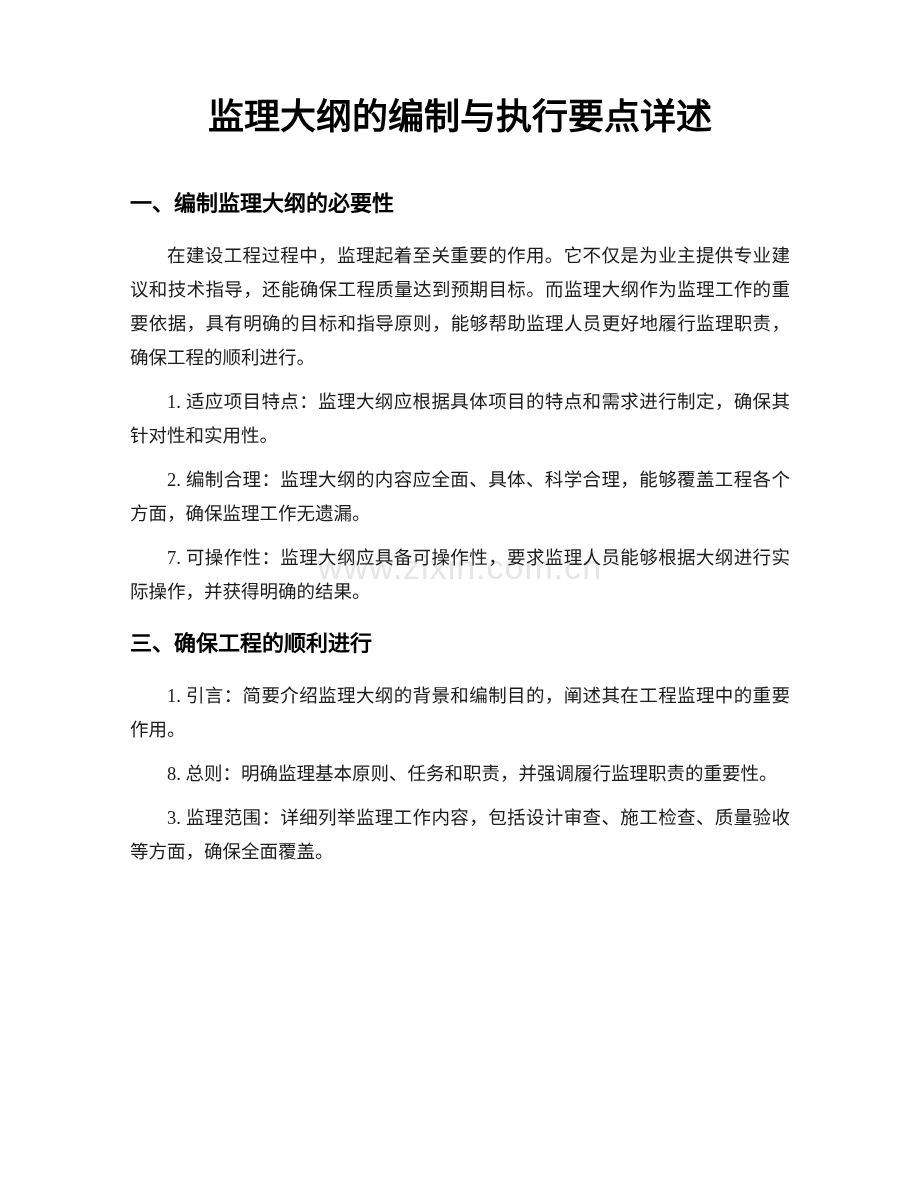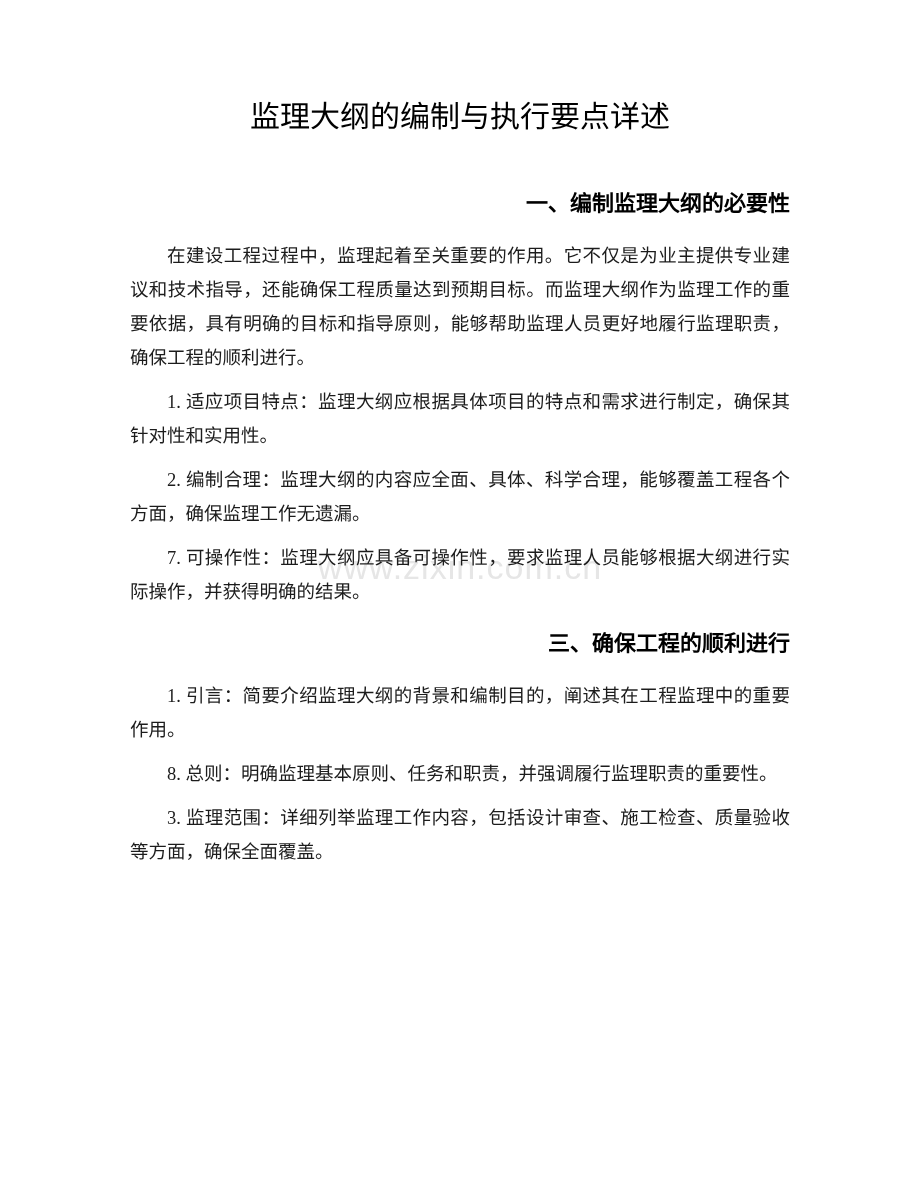--- a/index.html
+++ b/index.html
@@ -30,35 +30,34 @@
     white-space: nowrap;
     z-index: 0;
     user-select: none;
   }
   .content {
     position: relative;
     z-index: 1;
   }
   .doc-title {
     font-family: "Liberation Sans", "DejaVu Sans", sans-serif;
-    font-weight: 400;
-    font-size: 30px;
+    font-weight: 700;
+    font-size: 36px;
     line-height: 44px;
     text-align: center;
     color: #000000;
     margin: 0 0 48px 0;
   }
   .sec-heading {
     font-family: "Liberation Sans", "DejaVu Sans", sans-serif;
     font-weight: 700;
     font-size: 22px;
     line-height: 34px;
     color: #000000;
     margin: 18px 0;
-    text-align: right;
   }
   .body-para {
     font-family: "Liberation Serif", "DejaVu Serif", serif;
     font-size: 18.5px;
     line-height: 34px;
     color: #1c1c1c;
     margin: 10px 0;
     text-indent: 2em;
     text-align: justify;
   }

